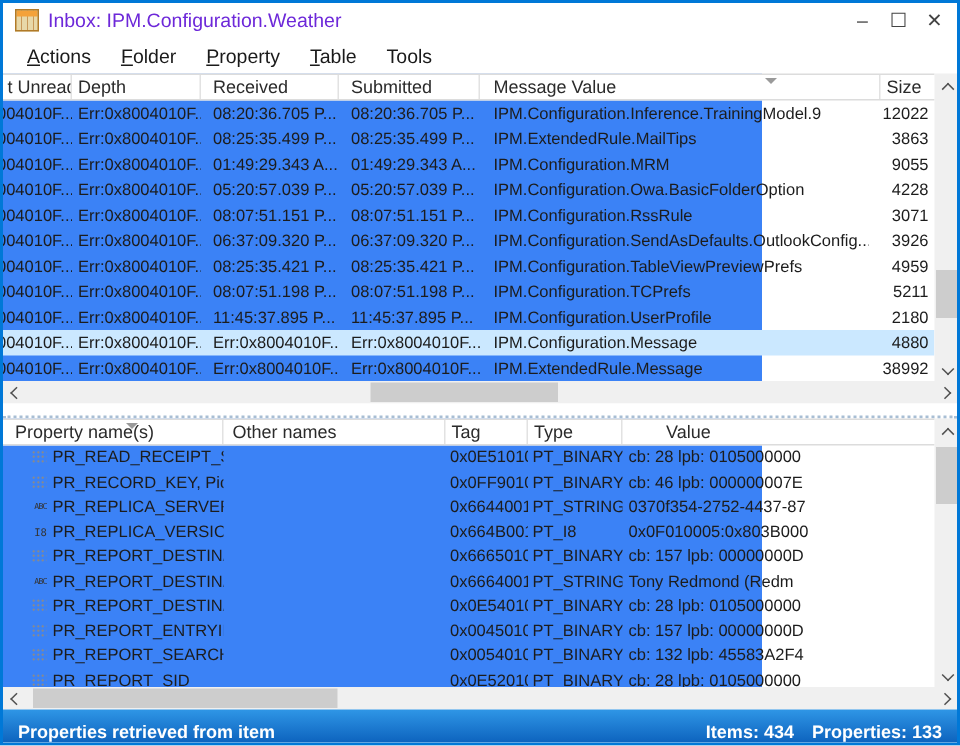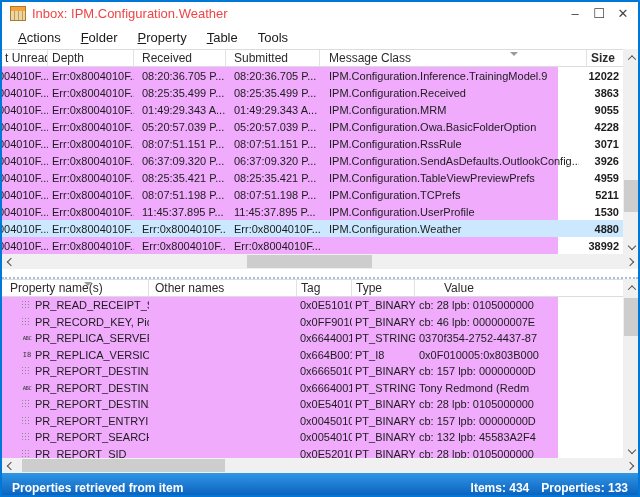--- a/index.html
+++ b/index.html
@@ -5,43 +5,43 @@
   html,body{margin:0;padding:0;background:#e8e8e8;}
   *{box-sizing:border-box;font-family:"Liberation Sans","DejaVu Sans",sans-serif;}
   .window{position:relative;width:640px;height:497px;background:#fff;border:2px solid #0078d7;overflow:hidden;}
 
   
   .titlebar{position:absolute;left:0;top:0;width:636px;height:24px;background:#fff;display:flex;align-items:center;}
   .appicon{position:absolute;left:8px;top:4px;width:16px;height:15px;border:1px solid #b07a28;background:
     linear-gradient(#f4a23a,#f4a23a) 0 0/14px 4px no-repeat,
     repeating-linear-gradient(90deg,#e8d8a8 0 3px,#c89858 3px 4px),
     #e8d8a8;}
-  .title-text{position:absolute;left:30px;top:4px;font-size:13px;color:#ef4444;white-space:nowrap;}
+  .title-text{position:absolute;left:30px;top:4px;font-size:13px;color:#6d28d9;white-space:nowrap;}
   .win-controls{position:absolute;right:6px;top:2px;display:flex;gap:6px;}
   .wbtn{width:18px;height:18px;display:flex;align-items:center;justify-content:center;color:#444;font-size:13px;line-height:1;}
 
   
   .menubar{position:absolute;left:0;top:24px;width:636px;height:23px;display:flex;align-items:center;padding-left:6px;background:#fff;}
   .menu-item{padding:3px 10px;font-size:13px;color:#1a1a1a;}
   .accel{text-decoration:underline;}
 
   
-  .pane{position:absolute;left:0;width:556px;background:#f0abfc;}
+  .pane{position:absolute;left:0;width:506px;background:#3b82f6;}
   .hdr{position:absolute;left:0;top:0;height:18px;width:621px;border-top:1px solid #dcdcdc;border-bottom:1px solid #dcdcdc;background:#fff;}
   .cell{position:absolute;top:0;height:100%;overflow:hidden;white-space:nowrap;font-size:11px;color:#1c1c1c;display:flex;align-items:center;}
   .hcell{font-size:12px;color:#2b2b2b;border-right:1px solid #e2e2e2;}
   .sort{position:absolute;top:2px;width:0;height:0;border-left:4px solid transparent;border-right:4px solid transparent;border-top:4px solid #9a9a9a;}
 
   
   .t-unread{left:-6px;width:52px;padding-left:2px;}
   .t-depth{left:50px;width:82px;}
   .t-received{left:140px;width:84px;}
   .t-submitted{left:232px;width:86px;}
   .t-class{left:327px;width:250px;}
-  .t-size{left:535px;width:82px;justify-content:flex-end;font-weight:bold;}
+  .t-size{left:535px;width:82px;justify-content:flex-end;}
   .hdr .t-unread{left:0px;width:46px;padding-left:3px;}
   .hdr .t-depth{left:46px;width:86px;padding-left:4px;}
   .hdr .t-received{left:132px;width:92px;padding-left:8px;}
   .hdr .t-submitted{left:224px;width:94px;padding-left:8px;}
   .hdr .t-class{left:318px;width:267px;padding-left:9px;}
   .hdr .t-size{left:585px;width:36px;padding-left:4px;justify-content:flex-start;border-right:none;}
   .rows-top{position:absolute;left:0;top:18px;width:621px;height:187px;overflow:hidden;}
   .lrow{position:relative;width:621px;height:17px;}
   .lrow.selected{background:#cbe8ff;}
 
@@ -104,41 +104,41 @@
     <div class="menu-item"><span class="accel">T</span><span>able</span></div>
     <div class="menu-item"><span class="accel"></span><span>Tools</span></div>
   </div>
 
   <div class="pane" style="top:47px;height:205px;">
     <div class="hdr">
       <div class="cell hcell t-unread">t Unread</div>
       <div class="cell hcell t-depth">Depth</div>
       <div class="cell hcell t-received">Received</div>
       <div class="cell hcell t-submitted">Submitted</div>
-      <div class="cell hcell t-class">Message Class</div>
+      <div class="cell hcell t-class">Message Value</div>
       <div class="cell hcell t-size">Size</div>
       <div class="sort" style="left:508px;"></div>
     </div>
     <div class="rows-top">
 
         <div class="lrow">
           <div class="cell t-unread">004010F...</div>
           <div class="cell t-depth">Err:0x8004010F...</div>
           <div class="cell t-received">08:20:36.705 P...</div>
           <div class="cell t-submitted">08:20:36.705 P...</div>
           <div class="cell t-class">IPM.Configuration.Inference.TrainingModel.9</div>
           <div class="cell t-size">12022</div>
         </div>
 
         <div class="lrow">
           <div class="cell t-unread">004010F...</div>
           <div class="cell t-depth">Err:0x8004010F...</div>
           <div class="cell t-received">08:25:35.499 P...</div>
           <div class="cell t-submitted">08:25:35.499 P...</div>
-          <div class="cell t-class">IPM.Configuration.Received</div>
+          <div class="cell t-class">IPM.ExtendedRule.MailTips</div>
           <div class="cell t-size">3863</div>
         </div>
 
         <div class="lrow">
           <div class="cell t-unread">004010F...</div>
           <div class="cell t-depth">Err:0x8004010F...</div>
           <div class="cell t-received">01:49:29.343 A...</div>
           <div class="cell t-submitted">01:49:29.343 A...</div>
           <div class="cell t-class">IPM.Configuration.MRM</div>
           <div class="cell t-size">9055</div>
@@ -188,37 +188,38 @@
           <div class="cell t-class">IPM.Configuration.TCPrefs</div>
           <div class="cell t-size">5211</div>
         </div>
 
         <div class="lrow">
           <div class="cell t-unread">004010F...</div>
           <div class="cell t-depth">Err:0x8004010F...</div>
           <div class="cell t-received">11:45:37.895 P...</div>
           <div class="cell t-submitted">11:45:37.895 P...</div>
           <div class="cell t-class">IPM.Configuration.UserProfile</div>
-          <div class="cell t-size">1530</div>
+          <div class="cell t-size">2180</div>
         </div>
 
         <div class="lrow selected">
           <div class="cell t-unread">004010F...</div>
           <div class="cell t-depth">Err:0x8004010F...</div>
           <div class="cell t-received">Err:0x8004010F...</div>
           <div class="cell t-submitted">Err:0x8004010F...</div>
-          <div class="cell t-class">IPM.Configuration.Weather</div>
+          <div class="cell t-class">IPM.Configuration.Message</div>
           <div class="cell t-size">4880</div>
         </div>
 
         <div class="lrow">
           <div class="cell t-unread">004010F...</div>
           <div class="cell t-depth">Err:0x8004010F...</div>
           <div class="cell t-received">Err:0x8004010F...</div>
           <div class="cell t-submitted">Err:0x8004010F...</div>
+          <div class="cell t-class">IPM.ExtendedRule.Message</div>
           <div class="cell t-size">38992</div>
         </div>
       </div>
   </div>
 
   <div class="vsb" style="left:621px;top:47px;height:205px;">
     <div class="sb-btn" style="top:0;">
         <span class="chev up"></span>
       </div>
     <div class="thumb-v" style="top:131px;height:32px;"></div>

